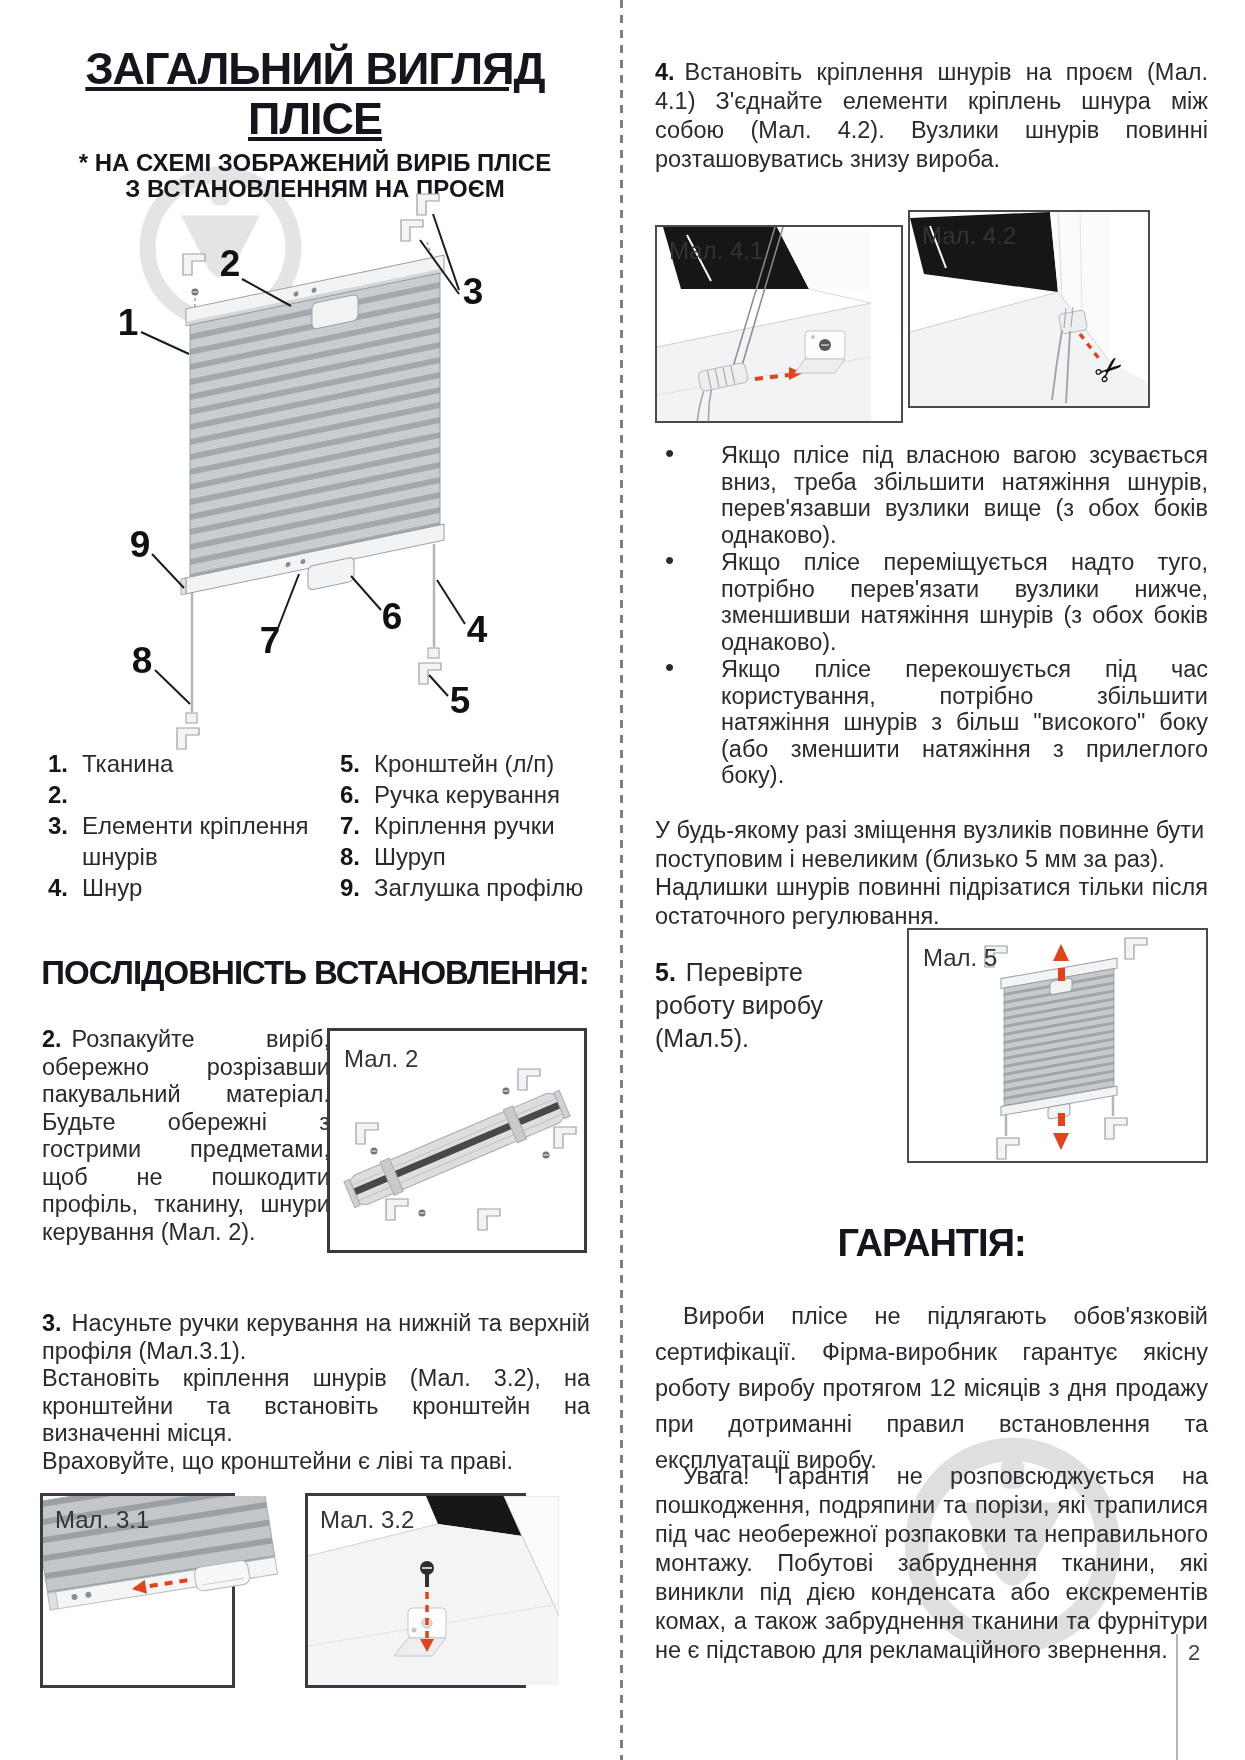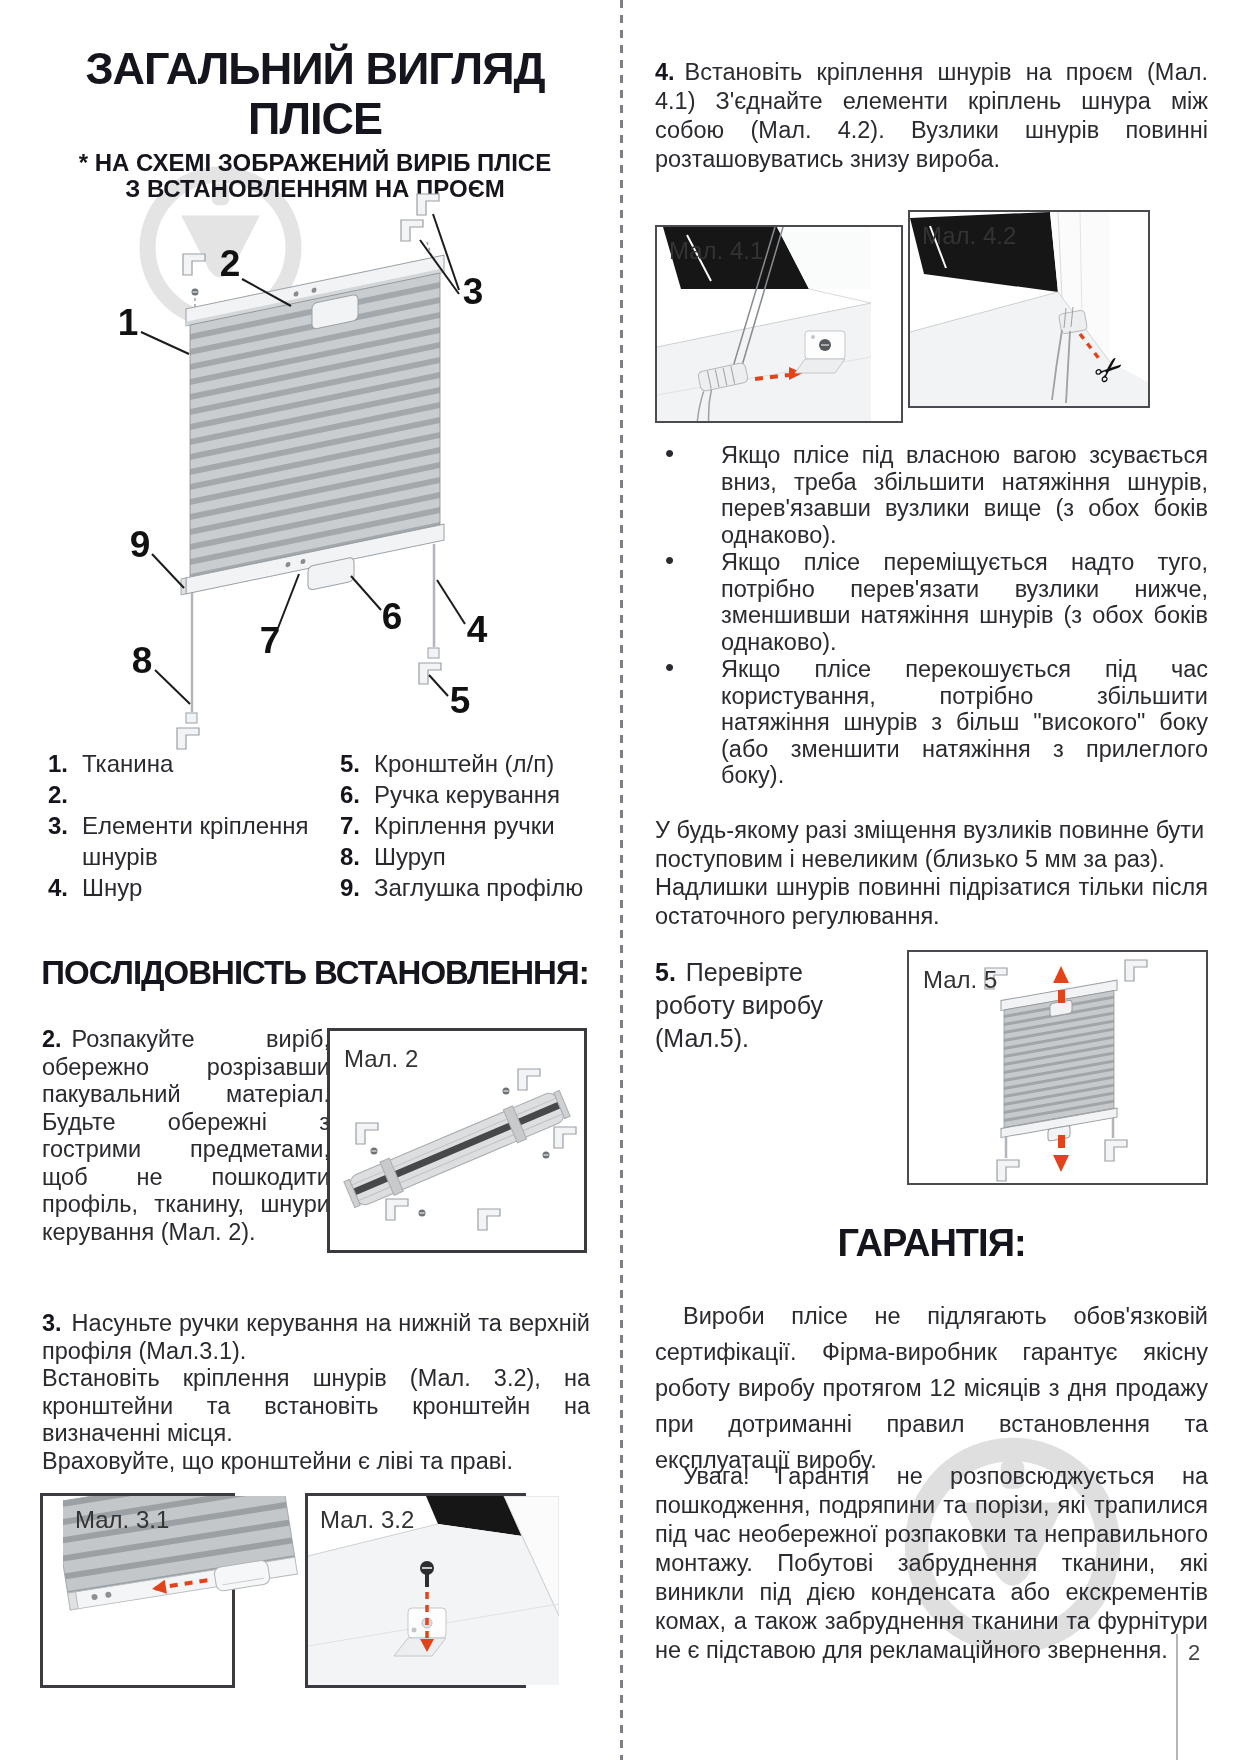--- a/index.html
+++ b/index.html
@@ -63,21 +63,21 @@
   <div class="abs divider" style="left:620px;top:0;width:3px;height:1760px;"></div>
 
   <div class="abs wm" style="left:133px;top:160px;z-index:0;">
     <svg width="175" height="175" viewBox="-60 -60 120 120">
       <circle r="50" fill="none" stroke="currentColor" stroke-width="11"></circle>
       <rect x="-6" y="-44" width="12" height="15" rx="4" fill="currentColor"></rect>
       <path d="M -27,-22 L 27,-22 L 8,15 Q 0,26 -8,15 Z" fill="currentColor"></path>
     </svg>
   </div>
 
-  <div class="abs hd center" style="left:40px;top:44px;width:550px;font-size:45px;line-height:50px;z-index:1;">
+  <div class="abs hd center" style="left:40px;top:44px;width:550px;font-size:45px;line-height:50px;z-index:1;text-decoration:underline;">
     <div>ЗАГАЛЬНИЙ ВИГЛЯД</div>
     <div>ПЛІСЕ</div>
   </div>
   <div class="abs hd center" style="left:40px;top:150px;width:550px;font-size:24px;line-height:26px;letter-spacing:0;z-index:1;">
     <div>* НА СХЕМІ ЗОБРАЖЕНИЙ ВИРІБ ПЛІСЕ</div>
     <div>З ВСТАНОВЛЕННЯМ НА ПРОЄМ</div>
   </div>
 
   <svg class="abs" style="left:45px;top:192px;z-index:1;" width="530" height="560" viewBox="0 0 530 560">
 
@@ -198,21 +198,21 @@
       <use href="#screwT" x="92" y="182"></use>
     </svg>
   </div>
 
   <div class="abs body-t" style="left:42px;top:1310px;width:548px;">
     <p class="j" style="margin:0;"><b class="stepnum">3.</b><span>Насуньте ручки керування на нижній та верхній профіля (Мал.3.1).</span></p>
     <p class="j" style="margin:0;">Встановіть кріплення шнурів (Мал. 3.2), на кронштейни та встановіть кронштейн на визначенні місця.</p>
     <p style="margin:0;">Враховуйте, що кронштейни є ліві та праві.</p>
   </div>
 
-  <div class="figbox b3" style="left:40px;top:1493px;width:195px;height:195px;padding-left:20px;">
+  <div class="figbox b3" style="left:40px;top:1493px;width:195px;height:195px;">
     <svg width="237" height="189" viewBox="0 0 237 189">
       <g transform="translate(-6,30) rotate(-9)">
         <rect x="0" y="-24" width="230" height="92" fill="url(#pl18)" stroke="#9aa0a4" stroke-width="0.8"></rect>
         <rect x="0" y="68" width="230" height="17" fill="#f4f5f6" stroke="#b9bdc0"></rect>
         <rect x="0" y="68" width="8" height="17" fill="#dfe1e3" stroke="#b9bdc0"></rect>
         <circle cx="26" cy="76" r="3" fill="#8b9094"></circle>
           <circle cx="40" cy="76" r="3" fill="#8b9094"></circle>
         <rect x="148" y="66" width="54" height="24" rx="7" fill="#f6f7f8" stroke="#b2b6b9"></rect>
         <line x1="154" y1="84" x2="196" y2="84" stroke="#c6c9cc"></line>
         <line x1="140" y1="77" x2="86" y2="77" class="accent-s" stroke-width="4" stroke-dasharray="8 7"></line>
@@ -312,21 +312,21 @@
   <div class="abs body-t" style="left:655px;top:816px;width:553px;line-height:28.5px;">
     <p style="margin:0;">У будь-якому разі зміщення вузликів повинне бути поступовим і невеликим (близько 5 мм за раз).</p>
     <p class="j" style="margin:0;">Надлишки шнурів повинні підрізатися тільки після остаточного регулювання.</p>
   </div>
 
   <div class="abs body-t" style="left:655px;top:956px;width:245px;line-height:33px;font-size:25px;">
     <div><b class="stepnum">5.</b><span>Перевірте</span></div>
     <div>роботу виробу (Мал.5).</div>
   </div>
 
-  <div class="figbox b2" style="left:907px;top:950px;width:301px;height:235px;">
+  <div class="figbox b2" style="left:907px;top:928px;width:301px;height:235px;">
     <svg width="297" height="231" viewBox="0 0 297 231">
       <use href="#brk" x="76" y="16"></use>
       <use href="#brk" x="216" y="8"></use>
       <line x1="97" y1="180" x2="97" y2="206" class="cord"></line>
       <use href="#brk" x="88" y="208"></use>
       <line x1="204" y1="162" x2="204" y2="186" class="cord"></line>
       <use href="#brk" x="196" y="188"></use>
       <g transform="translate(95,58) skewY(-10)">
         <rect x="-3" y="-10" width="116" height="10" class="metal"></rect>
         <rect x="0" y="0" width="110" height="118" fill="url(#pl8)" stroke="#8e9296" stroke-width="0.7"></rect>

